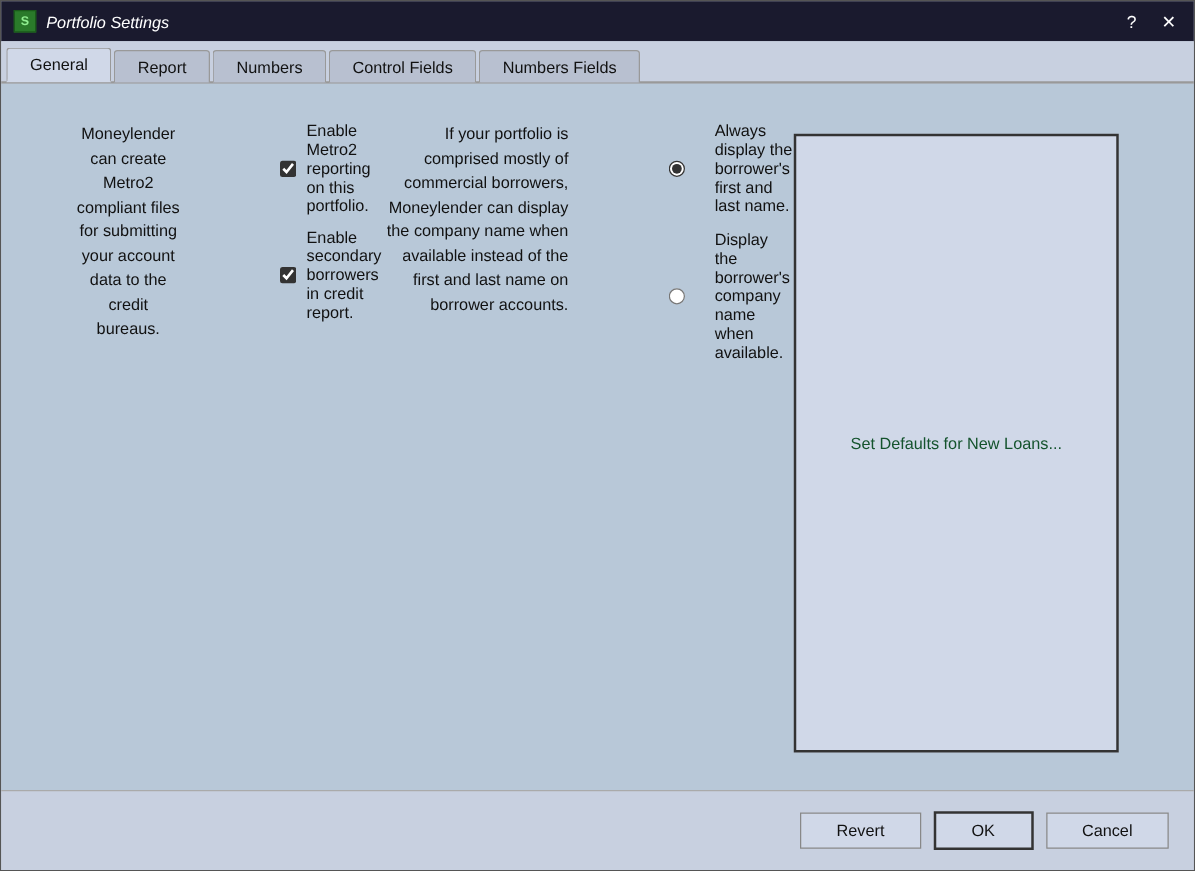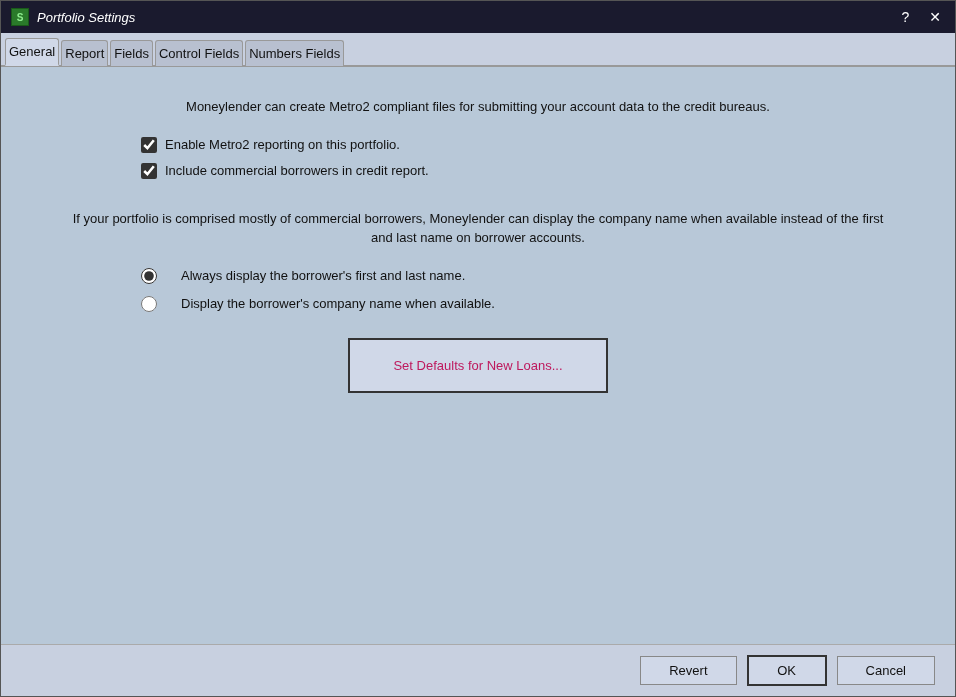--- a/index.html
+++ b/index.html
@@ -80,21 +80,21 @@
     .tab-bar {
       background: #c8d0e0;
       display: flex;
       align-items: flex-end;
       padding: 4px 4px 0 4px;
       border-bottom: 2px solid #999;
       flex-shrink: 0;
     }
 
     .tab {
-      padding: 5px 3px;
+      padding: 5px 18px;
       border: 1px solid #999;
       border-bottom: none;
       background: #b8c0d0;
       cursor: pointer;
       font-size: 13px;
       color: #111;
       margin-right: 2px;
       border-radius: 3px 3px 0 0;
       position: relative;
       bottom: -1px;
@@ -106,21 +106,21 @@
       font-weight: normal;
       z-index: 1;
     }
 
     
     .content {
       flex: 1;
       background: #b8c8d8;
       padding: 30px 60px;
       display: flex;
-      flex-direction: column;
+      flex-direction: row;
       gap: 0;
       overflow-y: auto;
     }
 
     .section-text {
       text-align: center;
       color: #111;
       line-height: 1.5;
       margin-bottom: 20px;
       font-size: 13px;
@@ -148,21 +148,21 @@
       accent-color: #333;
     }
 
     .checkbox-item label {
       font-size: 13px;
       color: #111;
       cursor: pointer;
     }
 
     .section-text2 {
-      text-align: center;
+      text-align: right;
       color: #111;
       line-height: 1.5;
       margin-bottom: 20px;
       font-size: 13px;
     }
 
     .radio-group {
       display: flex;
       flex-direction: column;
       gap: 12px;
@@ -206,34 +206,34 @@
       justify-content: center;
       margin-top: 10px;
     }
 
     .btn-defaults button {
       background: #d0d8e8;
       border: 2px solid #333;
       padding: 18px 40px;
       font-size: 13px;
       cursor: pointer;
-      color: #be185d;
+      color: #14532d;
       min-width: 260px;
     }
 
     
     .footer {
       background: #c8d0e0;
       border-top: 1px solid #aaa;
       padding: 10px 20px;
       display: flex;
       justify-content: flex-end;
       gap: 10px;
       flex-shrink: 0;
-      height: 52px;
+      height: 64px;
       align-items: center;
     }
 
     .footer-btn {
       background: #d0d8e8;
       border: 1px solid #888;
       padding: 6px 28px;
       font-size: 13px;
       cursor: pointer;
       color: #111;
@@ -261,42 +261,42 @@
   </div>
 
   <div class="tab-bar">
     <div class="tab active">
       <span>General</span>
     </div>
     <div class="tab">
       <span>Report</span>
     </div>
     <div class="tab">
-      <span>Fields</span>
+      <span>Numbers</span>
     </div>
     <div class="tab">
       <span>Control Fields</span>
     </div>
     <div class="tab">
       <span>Numbers Fields</span>
     </div>
   </div>
 
   <div class="content">
 
     <p class="section-text">Moneylender can create Metro2 compliant files for submitting your account data to the credit bureaus.</p>
 
     <div class="checkbox-group">
       <div class="checkbox-item">
         <input type="checkbox" id="enable_metro2" checked="" style="">
         <label for="enable_metro2">Enable Metro2 reporting on this portfolio.</label>
       </div>
       <div class="checkbox-item">
         <input type="checkbox" id="include_secondary" checked="" style="">
-        <label for="include_secondary">Include commercial borrowers in credit report.</label>
+        <label for="include_secondary">Enable secondary borrowers in credit report.</label>
       </div>
     </div>
 
     <p class="section-text2">If your portfolio is comprised mostly of commercial borrowers, Moneylender can display the company name when available instead of the first and last name on borrower accounts.</p>
 
     <div class="radio-group">
       <div class="radio-item">
         <input type="radio" name="borrower_display" id="radio_name" checked="" style="">
         <label for="radio_name">Always display the borrower's first and last name.</label>
       </div>

